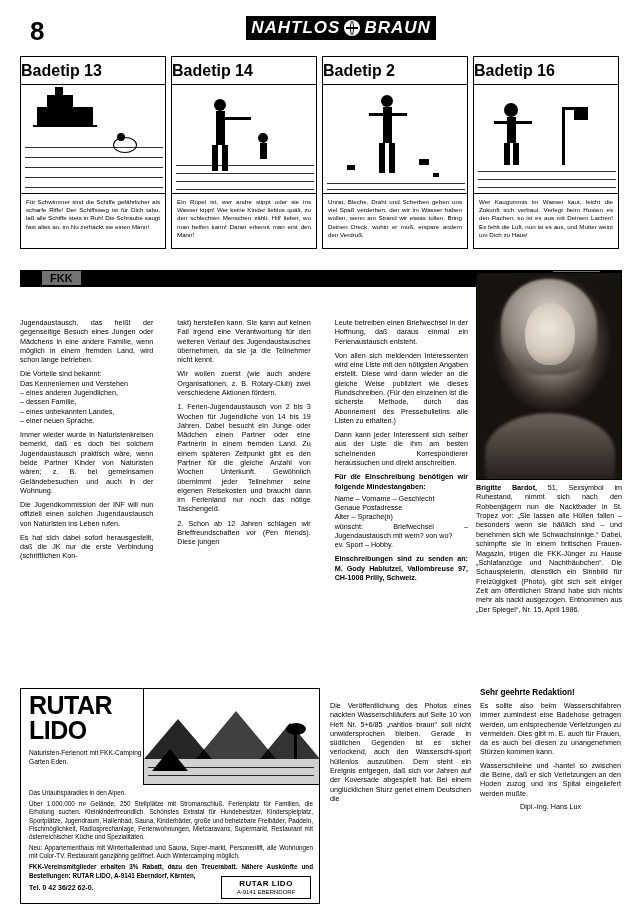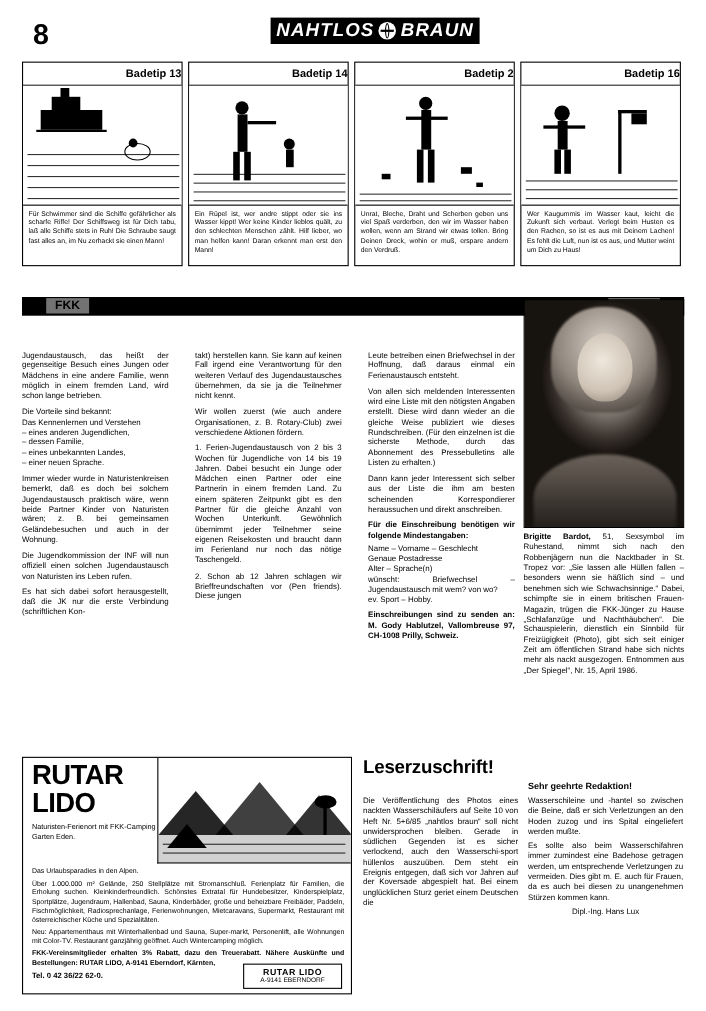--- a/index.html
+++ b/index.html
@@ -85,23 +85,23 @@
   }
   .tip-card {
     width: 146px;
     border: 1px solid #000;
     box-sizing: border-box;
     background: #fff;
     display: flex;
     flex-direction: column;
   }
   .tip-title {
-    text-align: right;
-    font-weight: bold;
-    font-size: 10px;
+    text-align: left;
+    font-weight: bold;
+    font-size: 16px;
     padding: 5px 0 4px;
     border-bottom: 1px solid #000;
   }
   .tip-art {
     height: 108px;
     border-bottom: 1px solid #000;
     position: relative;
     overflow: hidden;
     background: #fff;
   }
@@ -483,27 +483,26 @@
     <div class="ad-body">
       <p>Das Urlaubsparadies in den Alpen.</p>
       <p>Über 1.000.000 m² Gelände, 250 Stellplätze mit Stromanschluß. Ferienplatz für Familien, die Erholung suchen. Kleinkinderfreundlich. Schönstes Extratal für Hundebesitzer, Kinderspielplatz, Sportplätze, Jugendraum, Hallenbad, Sauna, Kinderbäder, große und beheizbare Freibäder, Paddeln, Fischmöglichkeit, Radiosprechanlage, Ferienwohnungen, Mietcaravans, Supermarkt, Restaurant mit österreichischer Küche und Spezialitäten.</p>
       <p>Neu: Appartementhaus mit Winterhallenbad und Sauna, Super-markt, Personenlift, alle Wohnungen mit Color-TV. Restaurant ganzjährig geöffnet. Auch Wintercamping möglich.</p>
       <p class="b">FKK-Vereinsmitglieder erhalten 3% Rabatt, dazu den Treuerabatt. Nähere Auskünfte und Bestellungen: RUTAR LIDO, A-9141 Eberndorf, Kärnten,</p>
       <p class="ad-phone">Tel. 0 42 36/22 62-0.</p>
     </div>
   </div>
 
   <div class="reader">
-    <div class="reader-head">Leserzuschrift!</div>
     <div class="reader-sub">Sehr geehrte Redaktion!</div>
     <div class="reader-cols">
       <div class="rc">
         <p>Die Veröffentlichung des Photos eines nackten Wasserschiläufers auf Seite 10 von Heft Nr. 5+6/85 „nahtlos braun“ soll nicht unwidersprochen bleiben. Gerade in südlichen Gegenden ist es sicher verlockend, auch den Wasserschi-sport hüllenlos auszuüben. Dem steht ein Ereignis entgegen, daß sich vor Jahren auf der Koversade abgespielt hat. Bei einem unglücklichen Sturz geriet einem Deutschen die</p>
       </div>
       <div class="rc">
+        <p>Es sollte also beim Wasserschifahren immer zumindest eine Badehose getragen werden, um entsprechende Verletzungen zu vermeiden. Dies gibt m. E. auch für Frauen, da es auch bei diesen zu unangenehmen Stürzen kommen kann.</p>
         <p>Wasserschileine und -hantel so zwischen die Beine, daß er sich Verletzungen an den Hoden zuzog und ins Spital eingeliefert werden mußte.</p>
-        <p>Es sollte also beim Wasserschifahren immer zumindest eine Badehose getragen werden, um entsprechende Verletzungen zu vermeiden. Dies gibt m. E. auch für Frauen, da es auch bei diesen zu unangenehmen Stürzen kommen kann.</p>
         <div class="sig">Dipl.-Ing. Hans Lux</div>
       </div>
     </div>
   </div>
 
 </div>
 
 </body></html>

